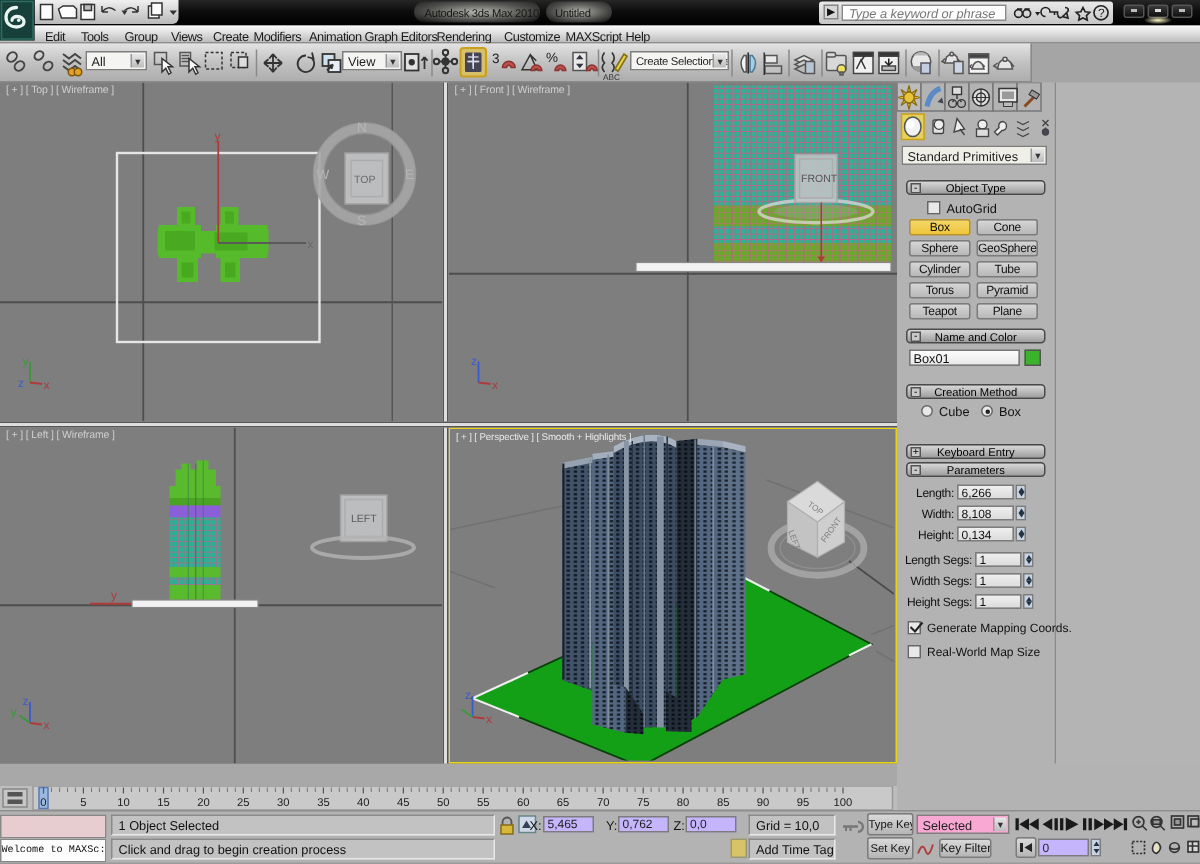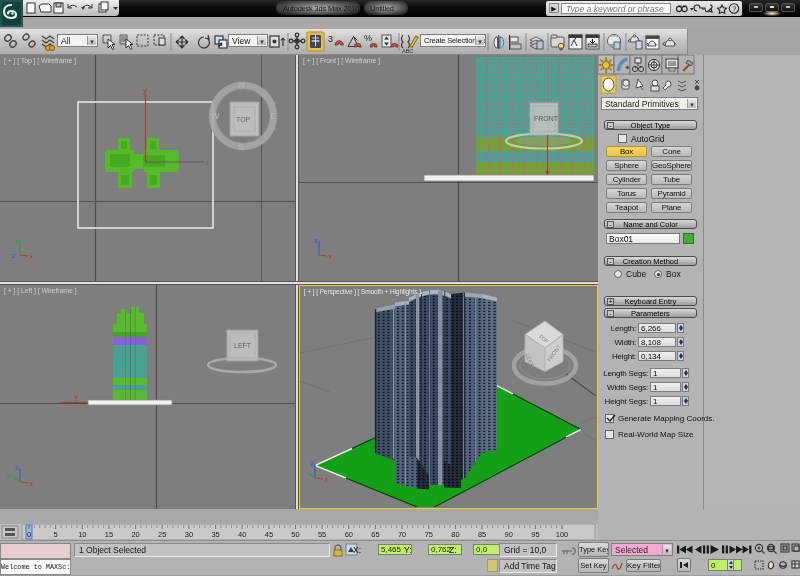--- a/index.html
+++ b/index.html
@@ -44,21 +44,21 @@
 .spin:before { content:""; position:absolute; left:1px; top:1px; border-left:2px solid transparent; border-right:2px solid transparent; border-bottom:3px solid #234; }
 .spin:after { content:""; position:absolute; left:1px; bottom:1px; border-left:2px solid transparent; border-right:2px solid transparent; border-top:3px solid #234; }
 
 
 #timeslider { left:0; top:509px; width:598px; height:15px; background:#b3b3b3; border-top:1px solid #8e8e8e; }
 #trackbar { left:0; top:524px; width:598px; height:16px; background:#bdbdbd; }
 #rightbottom { left:598px; top:509px; width:202px; height:31px; background:#b3b3b3; }
 #statusarea { left:0; top:540px; width:800px; height:36px; background:#b3b3b3; border-top:1px solid #8e8e8e; }
 .sunk { position:absolute; background:#c2c2c2; border:1px solid #8a8a8a; border-bottom-color:#e8e8e8; border-right-color:#e8e8e8; font-size:8.5px; color:#111; }
 .sbtn { position:absolute; background:linear-gradient(#d9d9d9,#b5b5b5); border:1px solid #7c7c7c; border-radius:2px; font-size:7.5px; color:#111; text-align:center; white-space:nowrap; overflow:hidden; }
-.wfield { position:absolute; background:#bef264; border:1px solid #7c7c7c; font-size:8px; color:#222; padding-left:2px;margin-left:16px; }
+.wfield { position:absolute; background:#c4b5fd; border:1px solid #7c7c7c; font-size:8px; color:#222; padding-left:2px; }
 </style>
 </head>
 <body>
 <div id="stage">
 
   <div class="abs" id="titlebar"></div>
   <div class="abs" id="qat">
     <svg width="96" height="16" style="position:absolute;left:0;top:0">
       <g stroke="#333" fill="none" stroke-width="1">
         <rect x="4" y="3" width="8" height="10" fill="#fdfdfd"></rect>
@@ -105,20 +105,34 @@
   </svg>
 
   <div class="abs" style="left:749px;top:3px;width:14px;height:9px;background:linear-gradient(#3a3a3a,#101010);border:1px solid #555;border-radius:2px;"></div>
   <div class="abs" style="left:765px;top:3px;width:14px;height:9px;background:linear-gradient(#3a3a3a,#101010);border:1px solid #555;border-radius:2px;"></div>
   <div class="abs" style="left:781px;top:3px;width:14px;height:9px;background:linear-gradient(#3a3a3a,#101010);border:1px solid #555;border-radius:2px;"></div>
   <div class="abs" style="left:754px;top:6px;width:4px;height:2px;background:#bbb;"></div>
   <div class="abs" style="left:770px;top:6px;width:4px;height:2px;background:#ddd;"></div>
   <div class="abs" style="left:786px;top:6px;width:4px;height:2px;background:#bbb;"></div>
   <div class="abs" style="left:763px;top:11px;width:18px;height:5px;background:radial-gradient(ellipse at center,#fffbc8 0%,rgba(255,250,200,0) 75%);"></div>
 
+  <div class="abs" id="menubar">
+    <div class="mitem" style="left:30px;">Edit</div>
+    <div class="mitem" style="left:54px;">Tools</div>
+    <div class="mitem" style="left:83px;">Group</div>
+    <div class="mitem" style="left:114px;">Views</div>
+    <div class="mitem" style="left:142px;">Create</div>
+    <div class="mitem" style="left:169px;">Modifiers</div>
+    <div class="mitem" style="left:206px;">Animation</div>
+    <div class="mitem" style="left:243px;">Graph Editors</div>
+    <div class="mitem" style="left:291px;">Rendering</div>
+    <div class="mitem" style="left:336px;">Customize</div>
+    <div class="mitem" style="left:377px;">MAXScript</div>
+    <div class="mitem" style="left:417px;">Help</div>
+  </div>
 
   <div class="abs" id="toolbar">
     <div class="abs" id="toolbarmain">
       <svg width="688" height="26" style="position:absolute;left:0;top:0">
 
         <g stroke="#444" fill="none" stroke-width="1.3">
           <ellipse cx="8" cy="9" rx="3.5" ry="2.8" transform="rotate(-40 8 9)"></ellipse>
           <ellipse cx="13" cy="15" rx="3.5" ry="2.8" transform="rotate(-40 13 15)"></ellipse>
           <ellipse cx="26" cy="8" rx="3.2" ry="2.6" transform="rotate(-40 26 8)"></ellipse>
           <ellipse cx="32" cy="15" rx="3.2" ry="2.6" transform="rotate(-40 32 15)"></ellipse>
@@ -752,20 +766,21 @@
       <text x="562.0" y="13" font-size="7.5" fill="#222" text-anchor="middle" font-family="Liberation Sans">100</text>
     </svg>
   </div>
   <div class="abs" id="rightbottom"></div>
   <div class="abs" id="statusarea">
 
     <div class="abs" style="left:0;top:2px;width:71px;height:16px;background:#e8cdd0;border:1px solid #888;"></div>
     <div class="abs" style="left:0;top:18px;width:71px;height:16px;background:#fdfdfd;border:1px solid #888;font-family:'Liberation Mono',monospace;font-size:6.8px;color:#111;line-height:15px;white-space:nowrap;overflow:hidden;">Welcome to MAXSc:</div>
 
     <div class="sunk" style="left:74px;top:2px;width:256px;height:14px;line-height:13px;padding-left:4px;">1 Object Selected</div>
+    <div class="sunk" style="left:74px;top:18px;width:256px;height:14px;line-height:13px;padding-left:4px;">Click and drag to begin creation process</div>
     <svg class="abs" style="left:332px;top:3px;" width="12" height="13">
         <path d="M3 6 v-2 a3 3 0 0 1 6 0 v2" fill="none" stroke="#555" stroke-width="1.2"></path>
         <rect x="2" y="6" width="8" height="6" fill="#d8b83a" stroke="#866d18"></rect>
       </svg>
     <svg class="abs" style="left:345px;top:2px;" width="14" height="14">
         <rect x="1" y="1" width="11" height="11" fill="#cfd8e8" stroke="#688"></rect>
         <path d="M3 9 l3 -5 l3 5 z" fill="#345"></path>
       </svg>
     <div class="abs" style="left:353px;top:4px;font-size:8.5px;color:#111;">X:</div>
     <div class="wfield" style="left:362px;top:3px;width:34px;height:11px;line-height:10px;">5,465</div>

